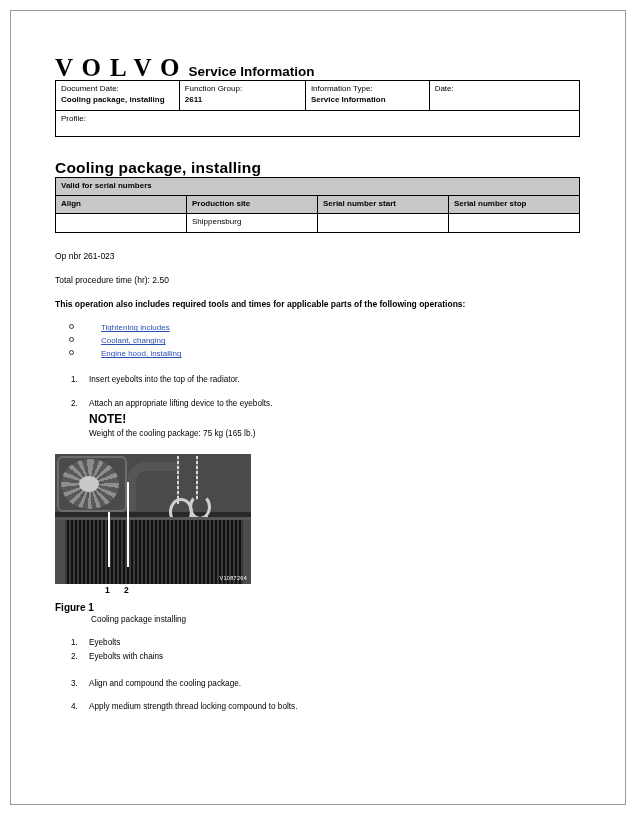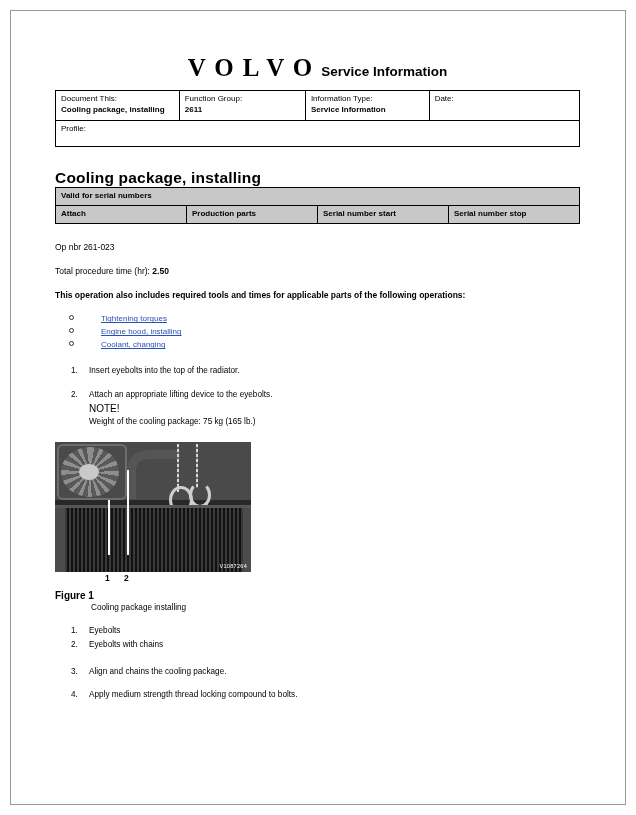--- a/index.html
+++ b/index.html
@@ -35,23 +35,23 @@
     position: absolute;
     left: 55px;
     top: 40px;
     width: 525px;
   }
 
   
   .header-row {
     display: flex;
     align-items: flex-end;
-    justify-content: center;
+    justify-content: flex-start;
     height: 40px;
-    margin-bottom: 10px;
+    margin-bottom: 0;
   }
   .volvo-logo {
     font-family: "Liberation Serif", serif;
     font-size: 25px;
     font-weight: bold;
     letter-spacing: 9px;
     color: #000;
     line-height: 1;
   }
   .service-info-title {
@@ -133,21 +133,21 @@
 
   .op-line {
     font-size: 8.5px;
     font-weight: bold;
     margin: 0 0 14px 0;
   }
   .op-line .reg {
     font-weight: normal;
   }
   .op-line .val {
-    font-weight: bold;
+    font-weight: normal;
     margin-top: 28px;
   }
   .includes-line {
     font-size: 8.5px;
     font-weight: bold;
     margin: 0 0 14px 0;
   }
 
   ul.link-list {
     list-style: none;
@@ -188,23 +188,23 @@
     font-size: 8.2px;
     line-height: 1.5;
   }
   ol.steps li .num {
     position: absolute;
     left: 16px;
     top: 0;
     font-size: 8.2px;
   }
   .note-label {
-    font-weight: normal;
+    font-weight: bold;
     display: block;
-    font-size: 10px;
+    font-size: 12px;
   }
 
   
   .figure-wrap {
     margin: 14px 0 0 0;
     width: 196px;
     position: relative;
   }
   .figure-img {
     position: relative;
@@ -366,21 +366,21 @@
 
     <div class="header-row">
       <div class="volvo-logo">VOLVO</div>
       <div class="service-info-title">Service Information</div>
     </div>
 
     <table class="doc-table">
       <tbody>
         <tr>
           <td style="width:23.5%">
-            <span class="cell-label">Document This:</span>
+            <span class="cell-label">Document Date:</span>
             <span class="cell-value">Cooling package, installing</span>
           </td>
           <td style="width:24%">
             <span class="cell-label">Function Group:</span>
             <span class="cell-value">2611</span>
           </td>
           <td style="width:23.5%">
             <span class="cell-label">Information Type:</span>
             <span class="cell-value">Service Information</span>
           </td>
@@ -400,52 +400,58 @@
 
     <h1 class="doc-title">Cooling package, installing</h1>
 
 
     <table class="serial-table">
       <tbody>
         <tr>
           <td class="serial-caption" colspan="4">Valid for serial numbers</td>
         </tr>
         <tr>
-          <td class="serial-head" style="width:19%">Attach</td>
-          <td class="serial-head" style="width:23%">Production parts</td>
+          <td class="serial-head" style="width:19%">Align</td>
+          <td class="serial-head" style="width:23%">Production site</td>
           <td class="serial-head" style="width:29%">Serial number start</td>
           <td class="serial-head" style="width:29%">Serial number stop</td>
+        </tr>
+        <tr class="serial-body">
+          <td></td>
+          <td>Shippensburg</td>
+          <td></td>
+          <td></td>
         </tr>
       </tbody>
     </table>
 
     <p class="op-line">
       <span class="reg">Op nbr</span>
       <span class="reg">261-023</span>
     </p>
 
     <p class="op-line">
       <span class="reg">Total procedure time (hr):</span>
       <span class="val">2.50</span>
     </p>
 
     <p class="includes-line">This operation also includes required tools and times for applicable parts of the following operations:</p>
 
     <ul class="link-list">
       <li>
         <span class="bullet"></span>
-        <a href="#">Tightening torques</a>
+        <a href="#">Tightening includes</a>
+      </li>
+      <li>
+        <span class="bullet"></span>
+        <a href="#">Coolant, changing</a>
       </li>
       <li>
         <span class="bullet"></span>
         <a href="#">Engine hood, installing</a>
-      </li>
-      <li>
-        <span class="bullet"></span>
-        <a href="#">Coolant, changing</a>
       </li>
     </ul>
 
     <ol class="steps">
       <li>
         <span class="num">1.</span>
         <span>Insert eyebolts into the top of the radiator.</span>
       </li>
       <li>
         <span class="num">2.</span>
@@ -489,21 +495,21 @@
       </li>
       <li>
         <span class="num">2.</span>
         <span>Eyebolts with chains</span>
       </li>
     </ul>
 
     <ol class="steps">
       <li>
         <span class="num">3.</span>
-        <span>Align and chains the cooling package.</span>
+        <span>Align and compound the cooling package.</span>
       </li>
       <li>
         <span class="num">4.</span>
         <span>Apply medium strength thread locking compound to bolts.</span>
       </li>
     </ol>
 
   </div>
 </div>
 

